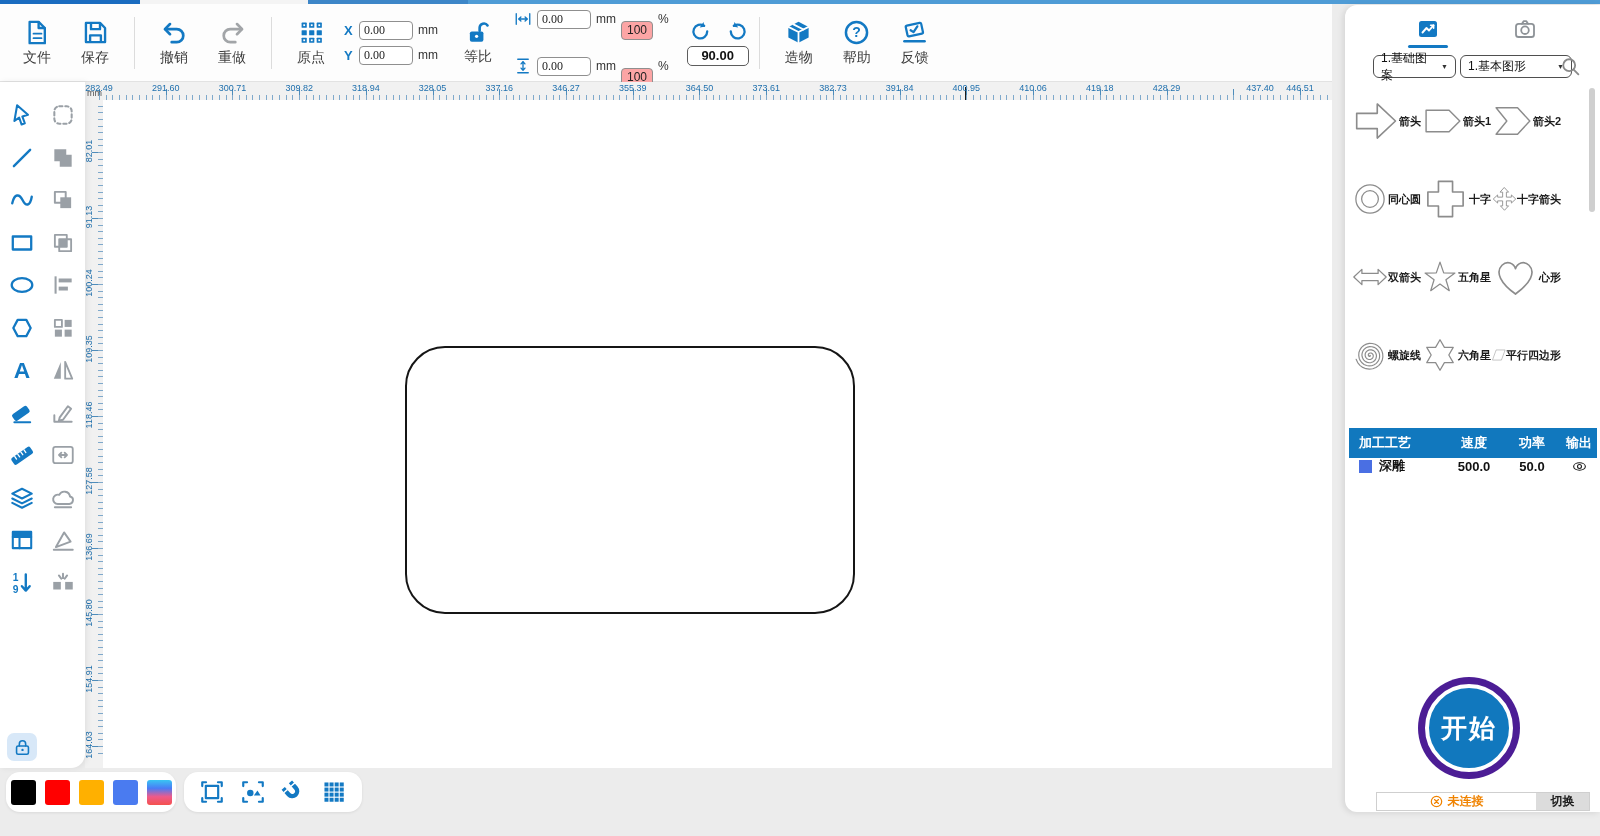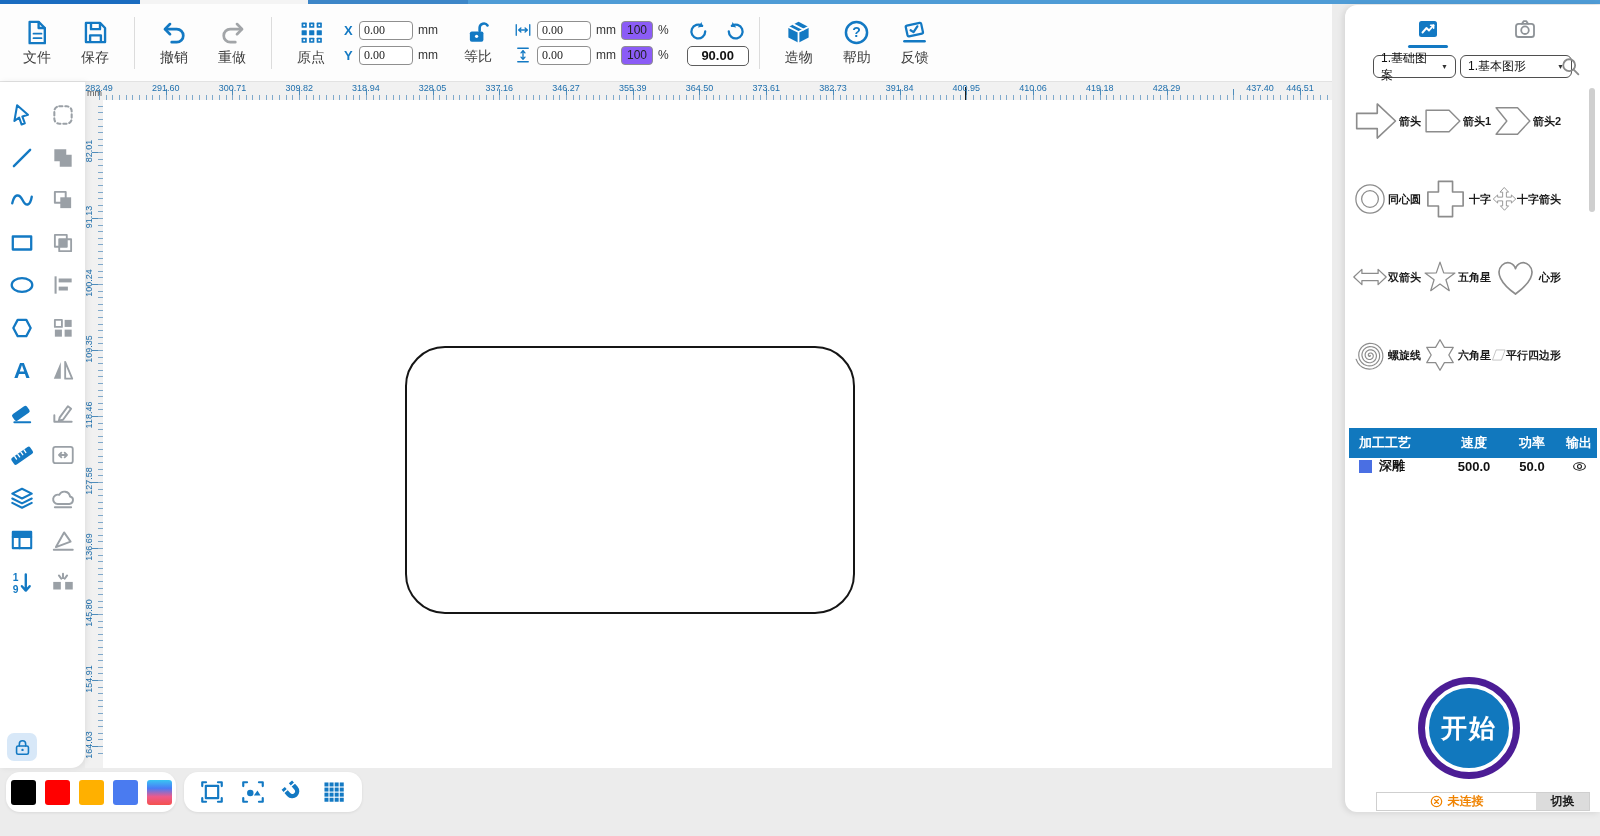--- a/index.html
+++ b/index.html
@@ -35,23 +35,23 @@
     font-size:12px; padding:0 4px; font-family:Liberation Serif, serif; color:#222; background:#fff; }
   .unit { font-size:12px; color:#333; }
 
   .ratio { display:flex; flex-direction:column; align-items:center; gap:2px; margin-left:18px; width:44px;}
   .ratio .ic { width:26px; height:26px; color:#1379c3; }
   .ratio .lbl { font-size:14px; color:#3d3d3d; }
 
   .sizes { display:flex; flex-direction:column; gap:6px; margin-left:14px; }
   .sizes .ic { width:18px; height:18px; color:#1379c3; }
   .pin { width:32px; height:19px; border:1px solid #8f8f8f; border-radius:4px;
-    font-size:12px; text-align:center; font-family:inherit; color:#222; background:#8b5cf6;}
-
-  .rot { display:flex; flex-direction:column; align-items:flex-start; gap:3px; margin-left:18px; }
+    font-size:12px; text-align:center; font-family:inherit; color:#222; background:#fca5a5;margin-top:22px;}
+
+  .rot { display:flex; flex-direction:column; align-items:flex-end; gap:3px; margin-left:18px; }
   .rot .ics { display:flex; gap:14px; }
   .rot .ic { width:23px; height:23px; color:#1379c3; }
   .rot .rin { width:62px; height:20px; border:1.5px solid #5d5d5d; border-radius:5px;
     font-size:13px; font-weight:bold; text-align:center; font-family:inherit; color:#111; background:#fff;}
 
   
   .left-tools { position:absolute; left:0; top:82px; width:85px; height:686px;
     background:#fff; border-radius:0 0 14px 0; box-shadow:2px 0 6px rgba(0,0,0,.07); }
   #tool-rows { padding-top:20px; display:flex; flex-direction:column; gap:16.5px; }
   .trow { display:flex; justify-content:center; gap:15px; }

